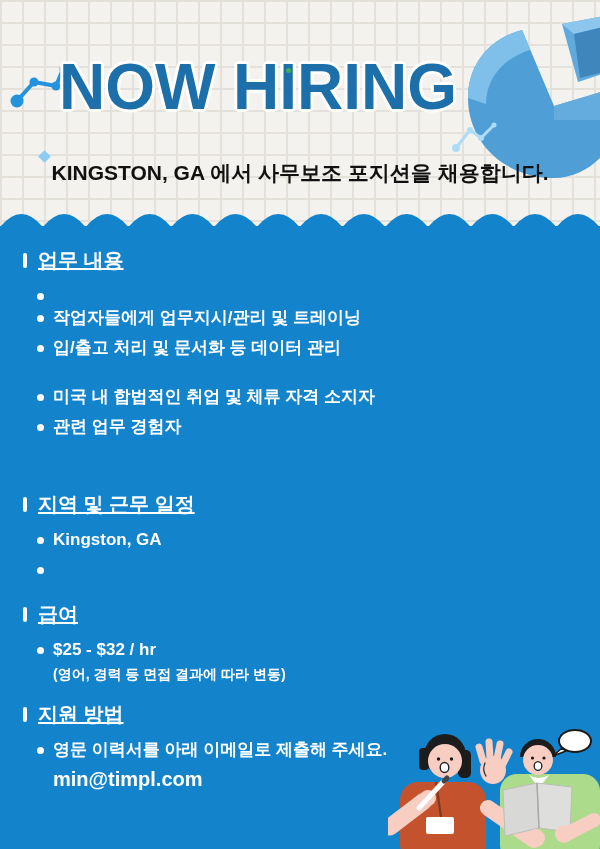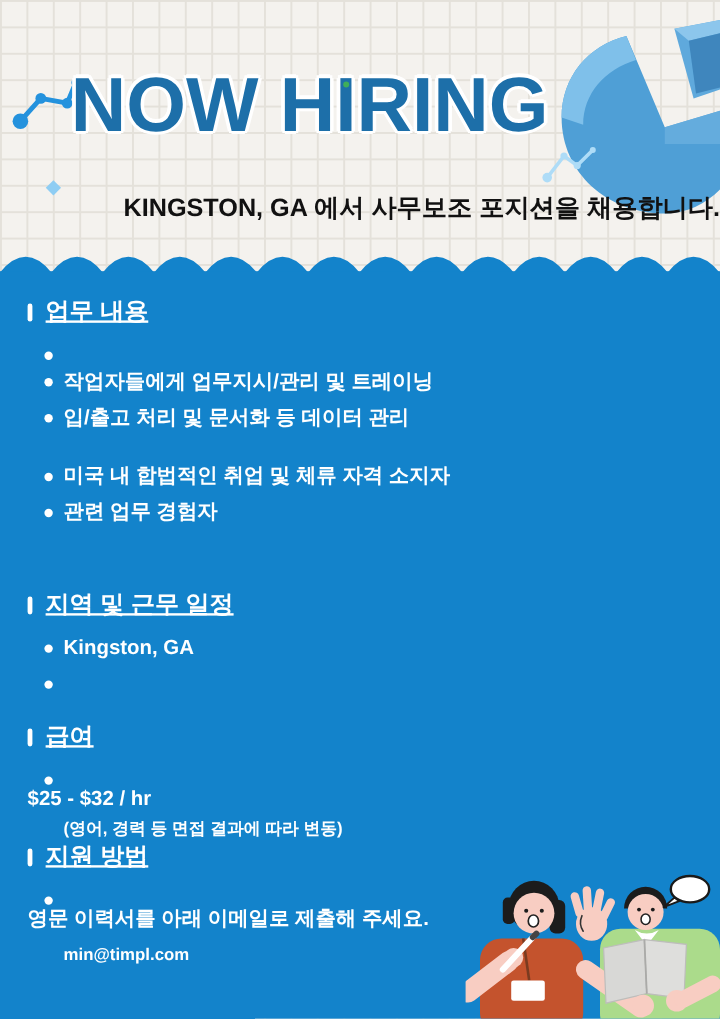--- a/index.html
+++ b/index.html
@@ -16,42 +16,42 @@
   
   .title{
     position:absolute;top:50px;left:0;width:516px;text-align:center;
     font-size:64px;font-weight:800;letter-spacing:0px;color:#1d6fa9;
     text-shadow:
       -3px 0 0 #fff,3px 0 0 #fff,0 -3px 0 #fff,0 3px 0 #fff,
       -2px -2px 0 #fff,2px 2px 0 #fff,-2px 2px 0 #fff,2px -2px 0 #fff;
     z-index:3;
   }
   .subtitle{
-    position:absolute;top:159px;left:0;width:600px;text-align:right;
+    position:absolute;top:159px;left:0;width:600px;text-align:center;
     font-size:21px;font-weight:900;color:#111111;z-index:3;
   }
   .hdr-chart{left:10px;top:60px;z-index:2;}
   .pie{right:-28px;top:16px;z-index:1;}
   .mini-chart{left:450px;top:120px;z-index:2;}
   .diamond{left:40px;top:152px;width:9px;height:9px;background:#8ecdf3;transform:rotate(45deg);z-index:2;}
   .green-dot{left:286px;top:68px;width:5px;height:5px;border-radius:50%;background:#3fae5a;z-index:4;}
   
   .blue-panel{position:absolute;left:0;right:0;top:226px;bottom:0;background:#1383cb;z-index:5;}
   .wave{position:absolute;top:210px;left:0;z-index:5;display:block;}
   
   .sec{position:absolute;left:23px;width:540px;z-index:6;color:#ffffff;}
   .hrow{display:flex;align-items:center;margin-bottom:12px;}
   .hbar{width:4px;height:15px;border-radius:2px;background:#ffffff;margin-right:11px;flex:0 0 auto;}
   .htxt{font-size:20px;font-weight:800;line-height:24px;text-decoration:underline;}
   .item{display:flex;margin-bottom:6px;}
   .item .dot{width:7px;height:7px;border-radius:50%;background:#ffffff;margin:9px 9px 0 14px;flex:0 0 auto;}
   .itxt{font-size:17px;font-weight:700;line-height:24px;}
-  .item.tight{margin-bottom:0;flex-direction:column;}
+  .item.tight{margin-bottom:0;}
   .note{font-size:14px;font-weight:700;line-height:24px;margin-left:30px;}
-  .email{font-size:14px;font-weight:700;line-height:26px;margin-left:30px;margin-top:4px;}
+  .email{font-size:20px;font-weight:700;line-height:26px;margin-left:30px;margin-top:4px;}
   
   .people{position:absolute;right:0;bottom:0;z-index:7;display:block;}
 </style>
 </head>
 <body>
 
 <svg class="abs hdr-chart" width="62" height="50" viewBox="0 0 62 50">
   <polyline points="7,41 24,22 46,26 53,9" fill="none" stroke="#2492dd" stroke-width="4" stroke-linecap="round" stroke-linejoin="round"></polyline>
   <circle cx="7" cy="41" r="6.5" fill="#2492dd"></circle>
   <circle cx="24" cy="22" r="4.5" fill="#2492dd"></circle>

